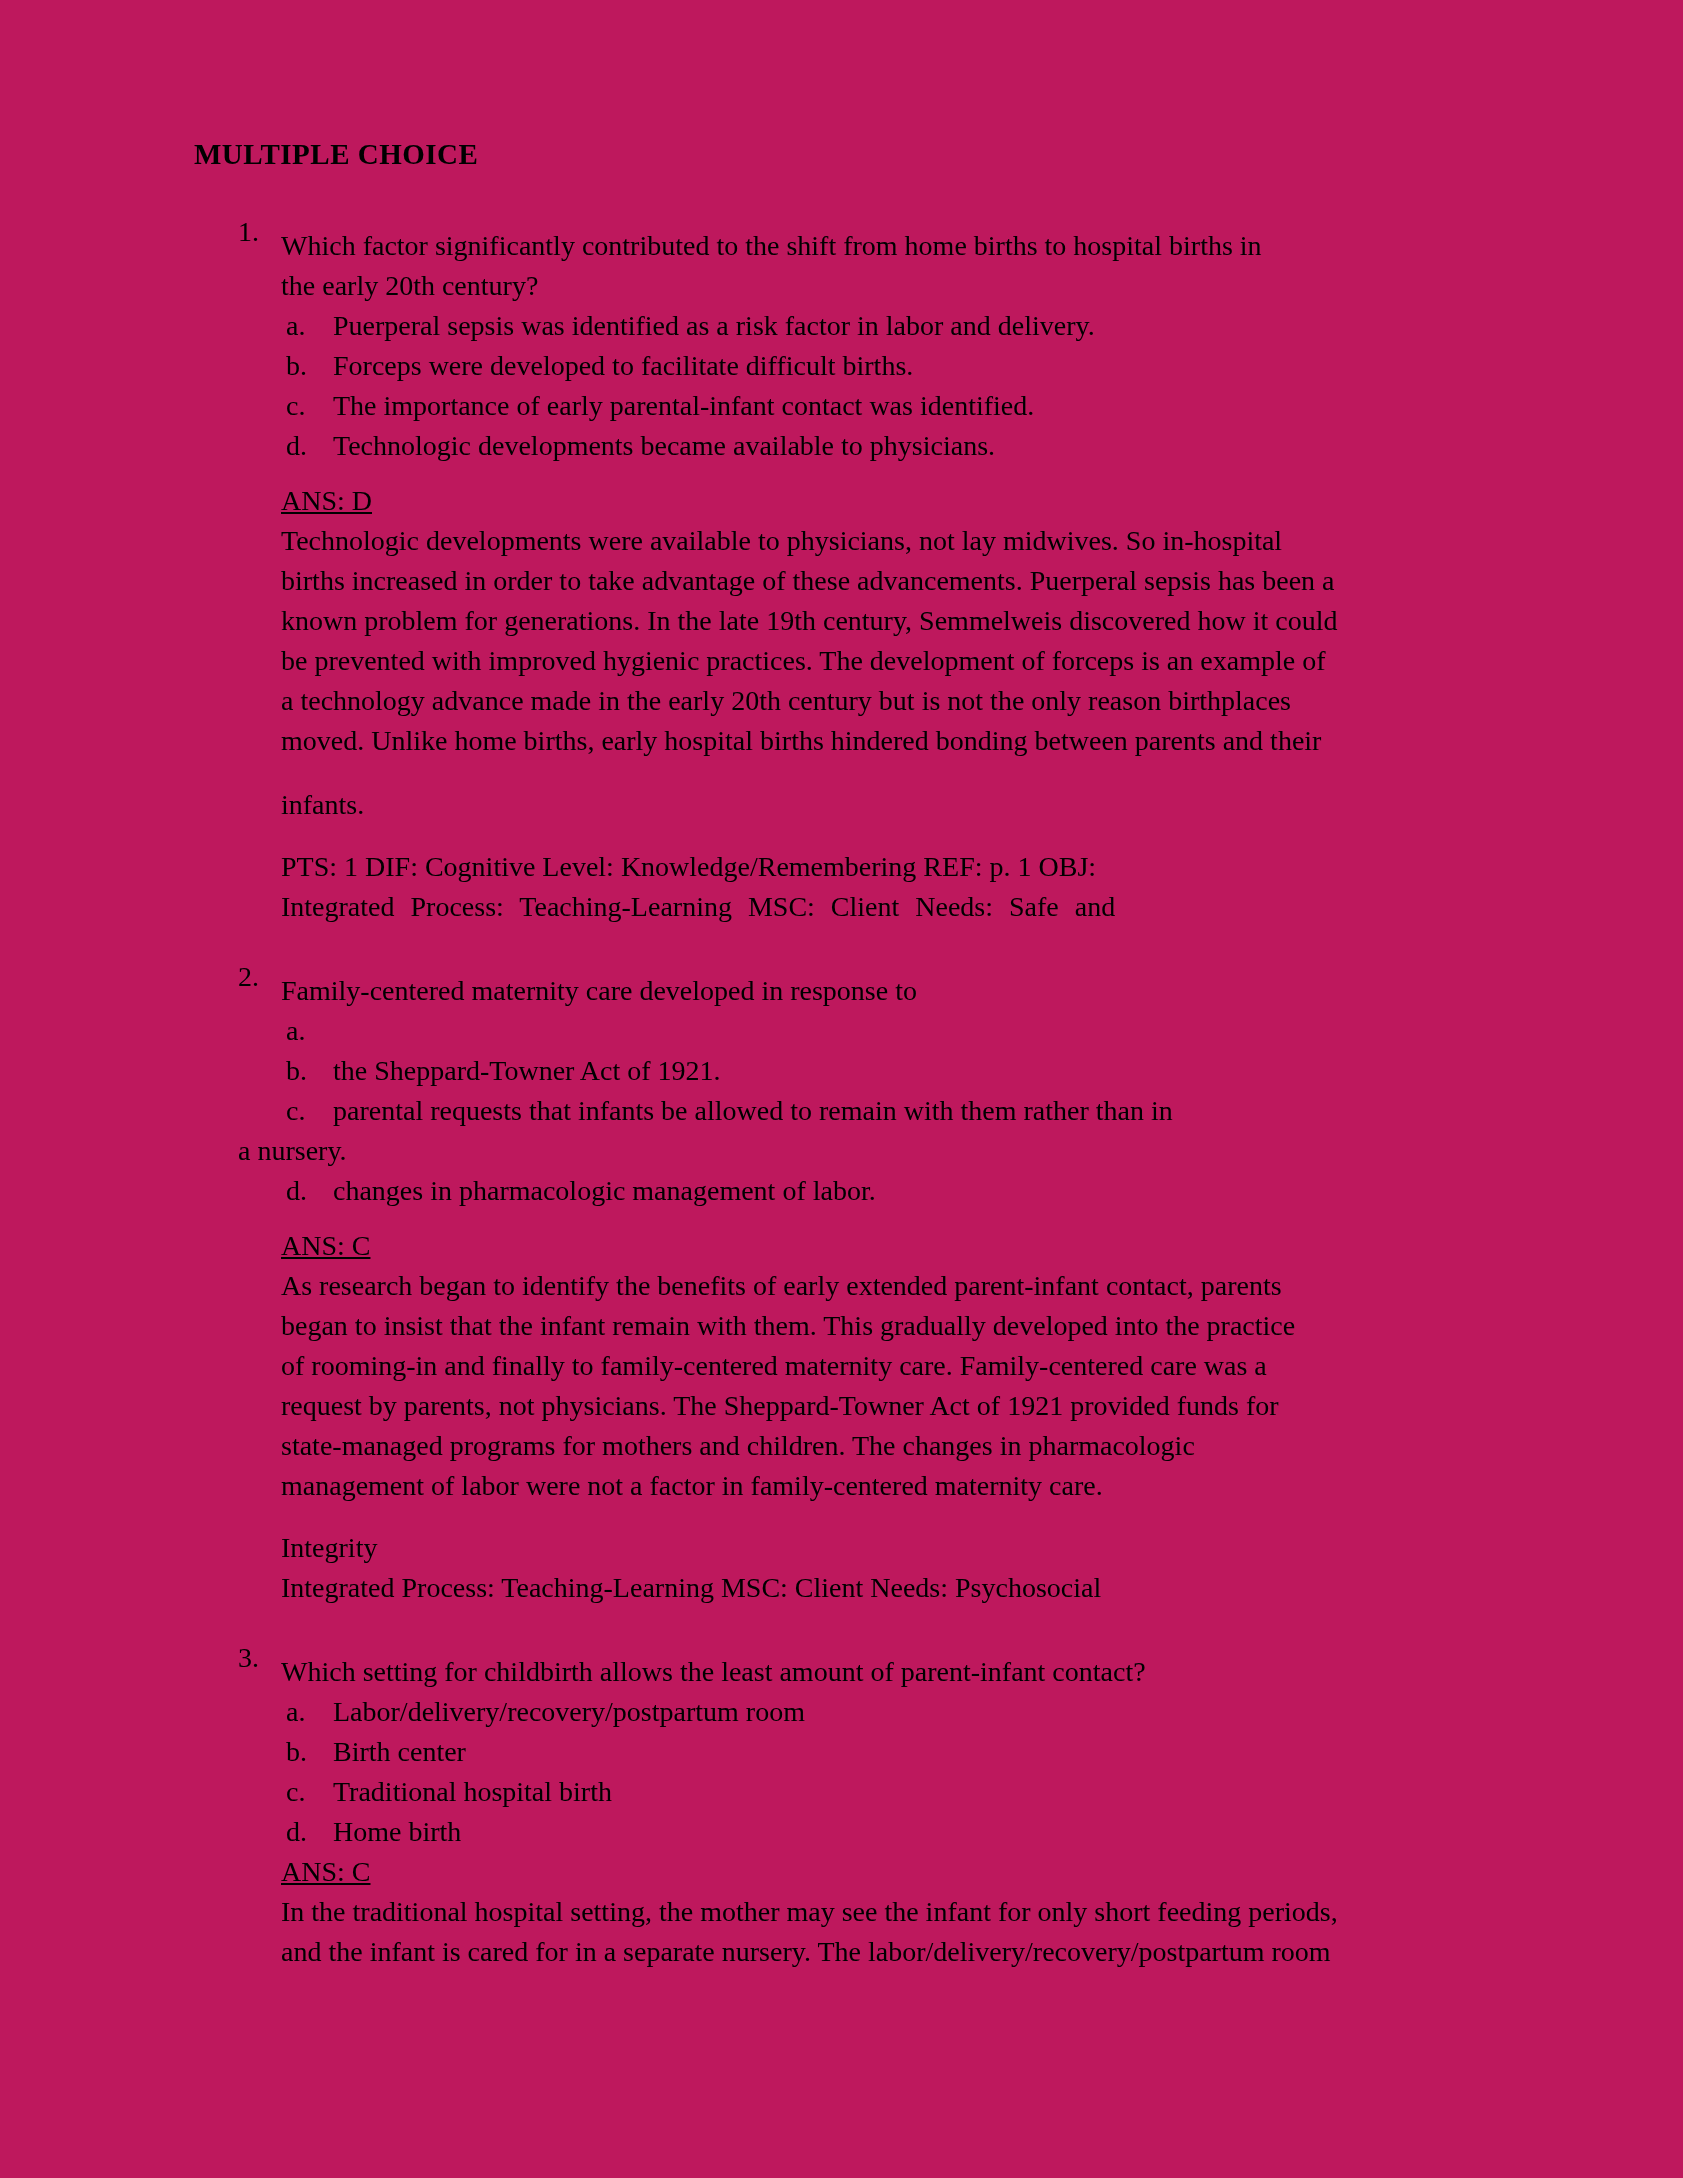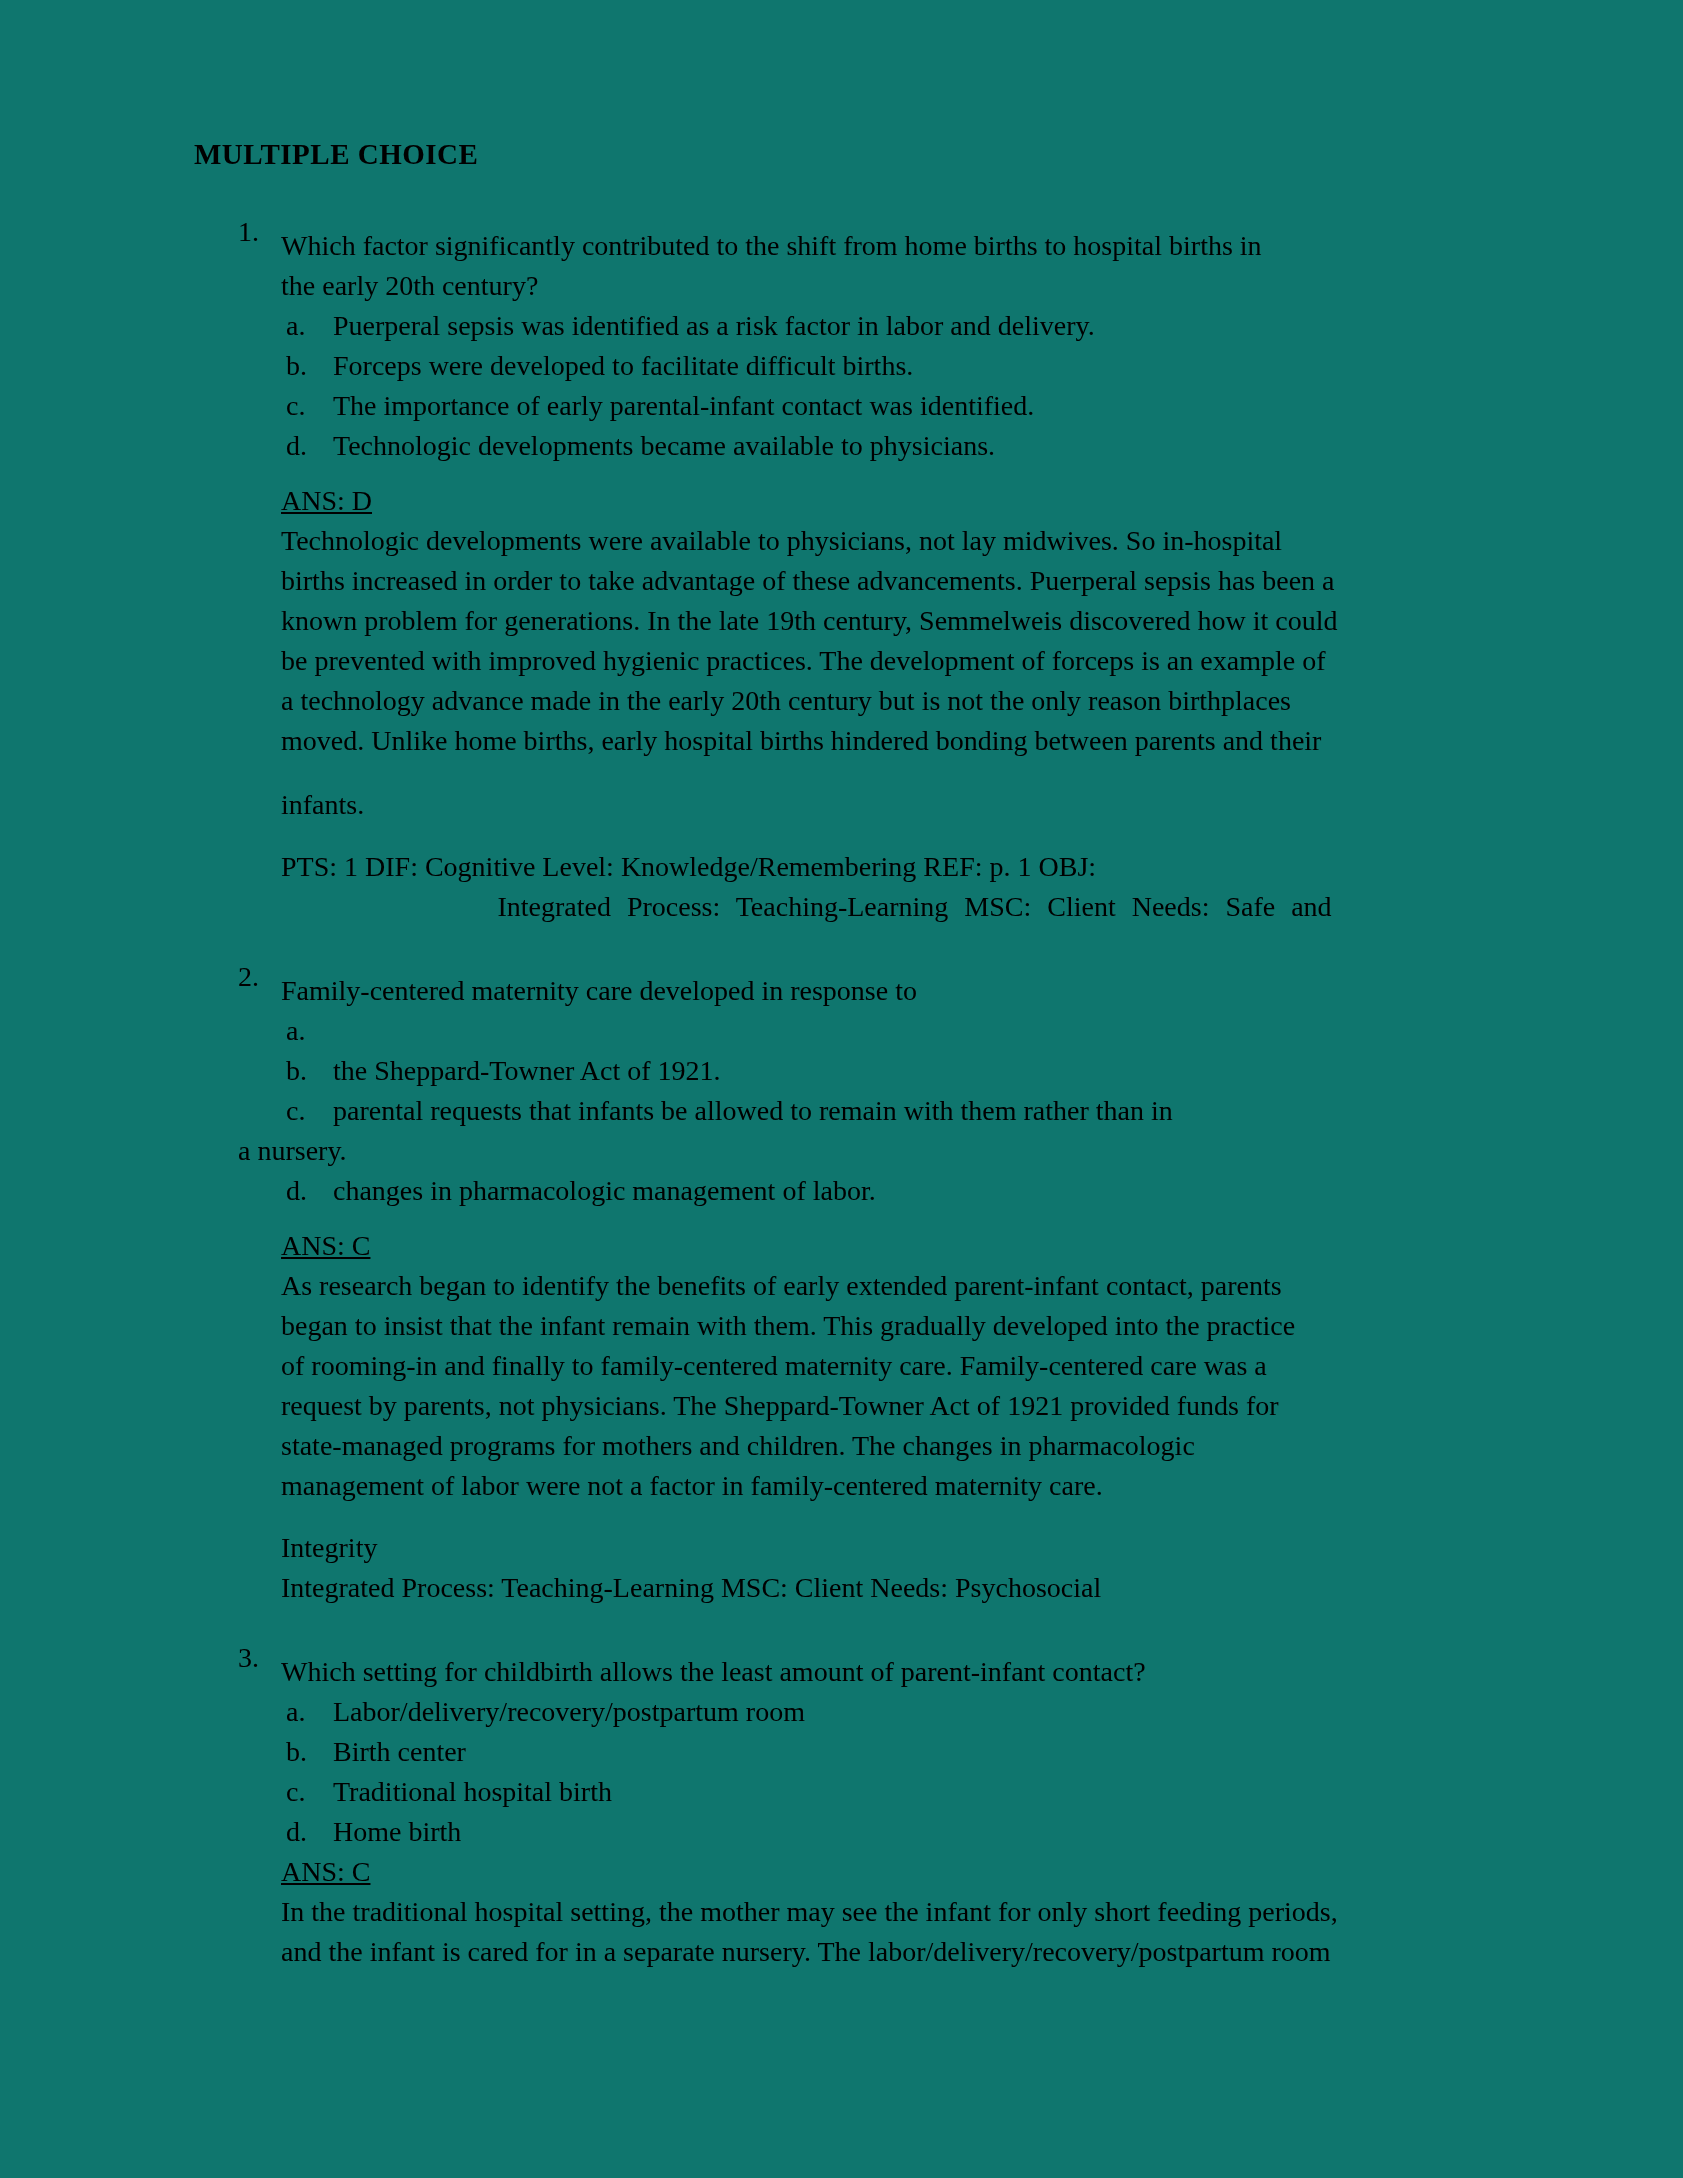--- a/index.html
+++ b/index.html
@@ -1,21 +1,21 @@
 <!DOCTYPE html>
 <html><head>
 <meta charset="utf-8">
 <style>
   html, body { margin: 0; padding: 0; background: #ffffff; }
   .page {
     position: relative;
     width: 1683px;
     height: 2178px;
     box-sizing: border-box;
-    background: #0f766e;
+    background: #be185d;
     color: #000000;
     font-family: "Liberation Serif", serif;
     font-size: 28px;
     line-height: 40px;
     padding: 134px 59px 0 194px;
     overflow: hidden;
   }
   .heading {
     font-weight: 700;
     font-size: 29px;
@@ -27,21 +27,21 @@
   .qnum { flex: 0 0 43px; }
   .qbody { width: 1267px; margin-top: 14px; }
   .ml { white-space: pre-line; }
   .opt { display: flex; margin-left: 5px; }
   .olet { flex: 0 0 47px; }
   .cont { margin-left: -43px; }
   .ans { margin-top: 15px; text-decoration: underline; }
   .ans.tight { margin-top: 0; }
   .tail { margin-top: 24px; }
   .pts { margin-top: 22px; }
-  .just { word-spacing: 9px; text-align: center; }
+  .just { word-spacing: 9px; }
 </style>
 </head>
 <body>
 
 <div class="page">
 
   <div class="heading">MULTIPLE CHOICE</div>
 
   <section class="q first">
     <div class="qnum">1.</div>

